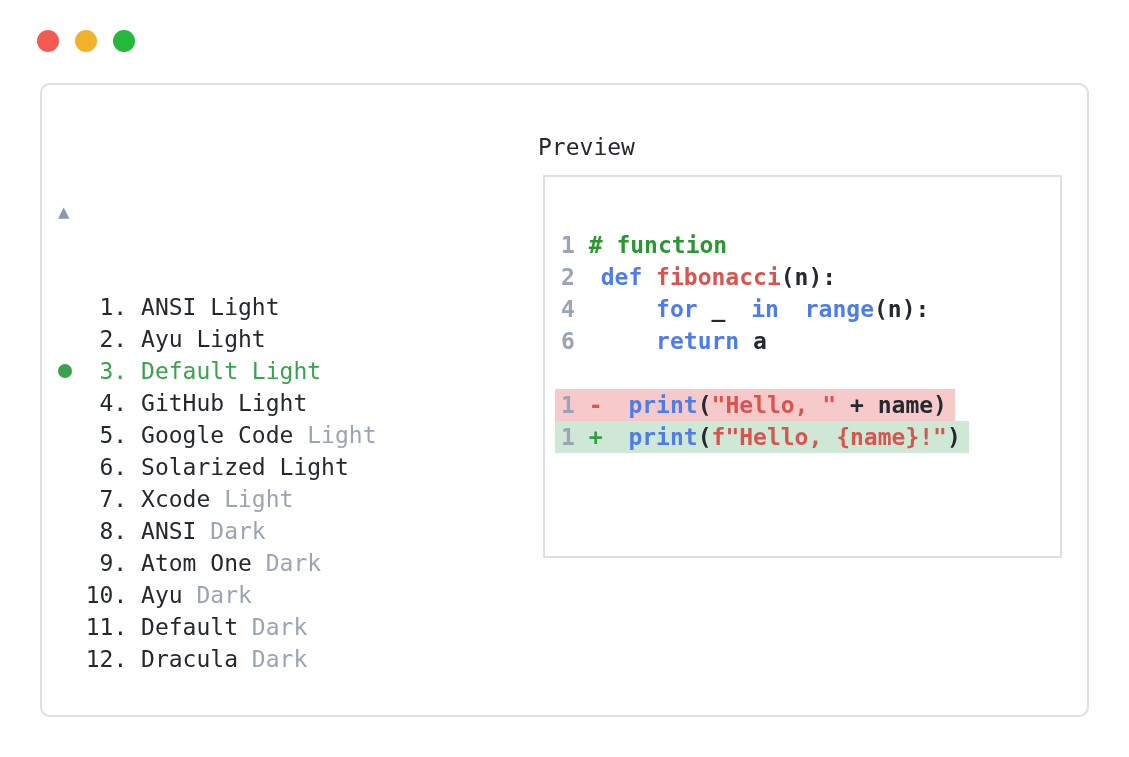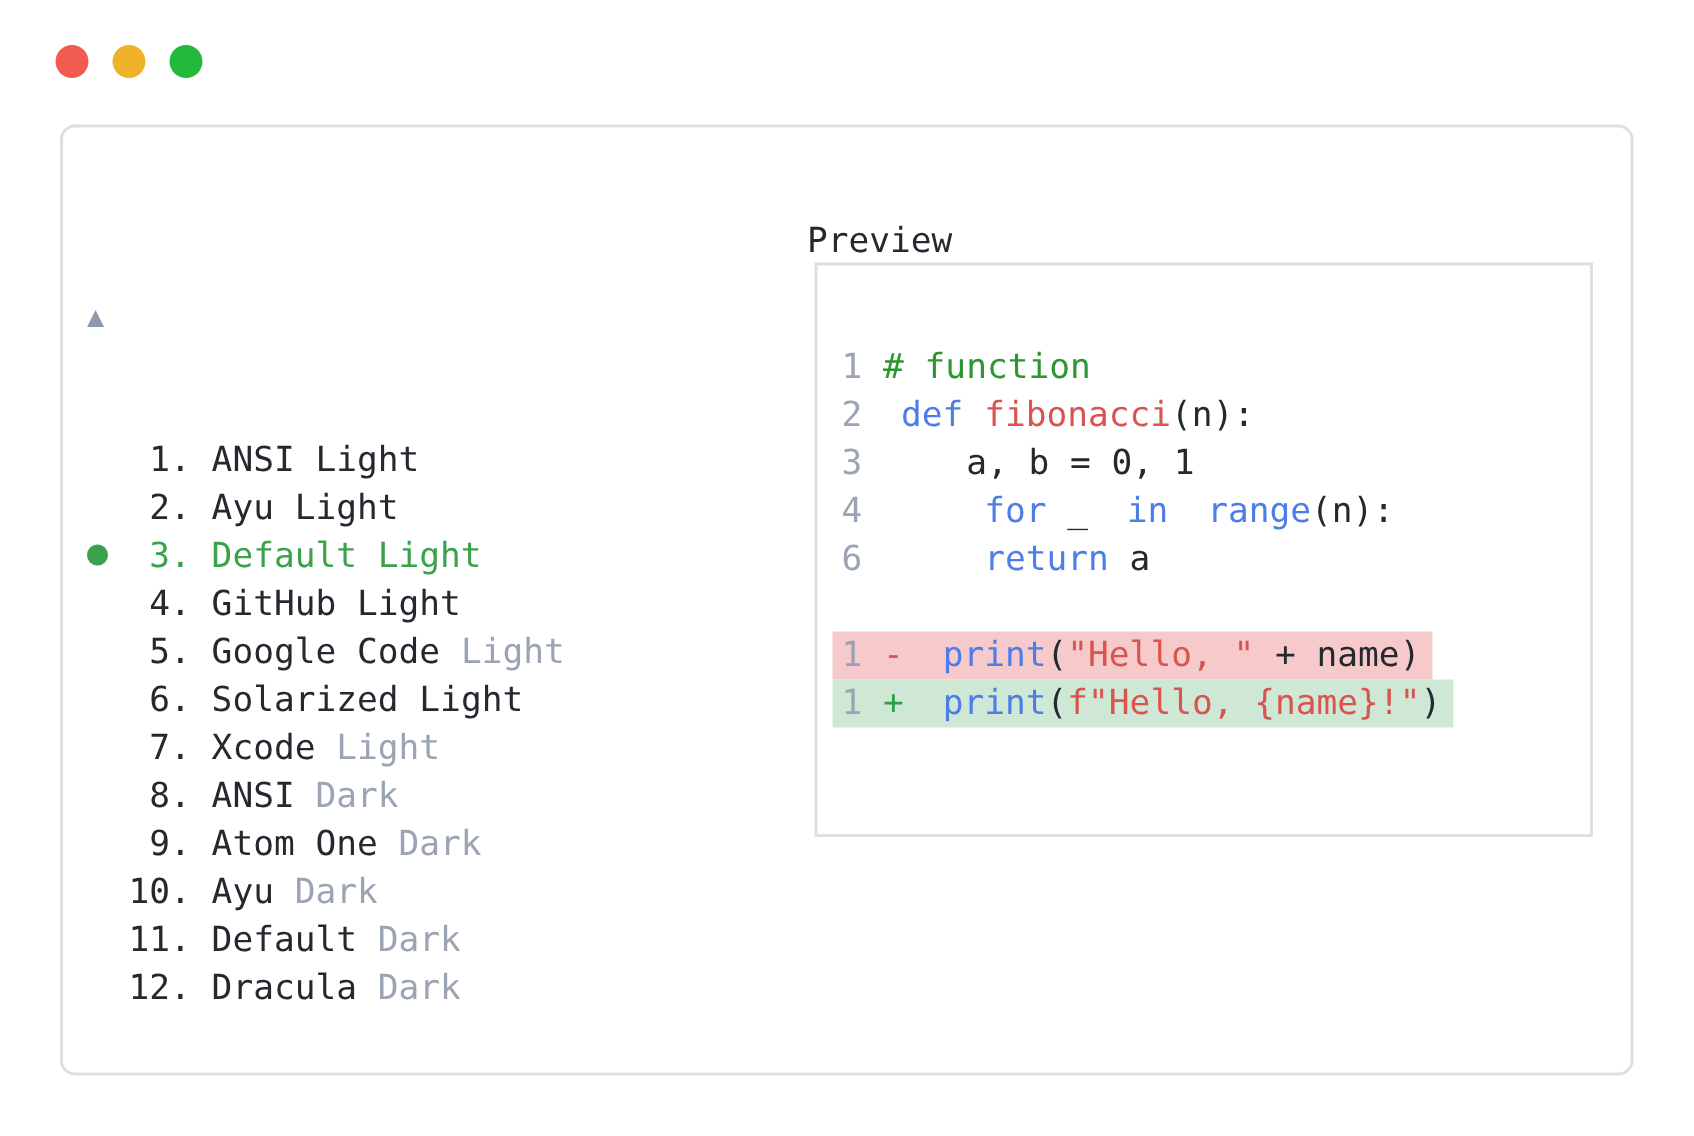--- a/index.html
+++ b/index.html
@@ -18,25 +18,25 @@
   .arrow{font-size:19px;line-height:32px;}
   .arrow.up{color:var(--scroll-up-gray);}
   .item{white-space:pre;line-height:32px;cursor:default;}
   .bullet{display:inline-block;width:2ch;}
   .dot{display:inline-block;width:14px;height:14px;border-radius:50%;
        background:var(--accent-green);vertical-align:middle;margin-bottom:3px;}
   .num{display:inline-block;width:3ch;text-align:right;}
   .vr.gray{color:var(--text-gray);}
   .item.selected .num,.item.selected .nm,.item.selected .vr{color:var(--accent-green);}
   
-  .preview-title{position:absolute;left:496px;top:60px;font-size:23px;line-height:32px;
+  .preview-title{position:absolute;left:496px;top:46px;font-size:23px;line-height:32px;
                  color:var(--text-dark);text-align:center;}
   .code-box{position:absolute;left:501px;top:90px;width:519px;height:383px;box-sizing:border-box;
             border:2px solid var(--border-gray);background:#fff;overflow:hidden;}
-  .code{padding:52px 0 0 16px;font-size:23px;line-height:32px;color:var(--text-dark);}
+  .code{padding:52px 0 0 16px;font-size:23px;line-height:32px;color:var(--text-dark);font-weight:bold;}
   .code-line{white-space:pre;line-height:32px;height:32px;}
   .linebg{display:inline-block;line-height:32px;padding:0 8px 0 6px;margin-left:-6px;}
   .linebg.del{background:var(--diff-del-bg);}
   .linebg.add{background:var(--diff-add-bg);}
   .tok-p{color:var(--text-dark);}
   .tok-k{color:var(--keyword-blue);margin-left:12px;}
   .tok-r{color:var(--string-red);text-align:right;}
   .tok-c{color:var(--comment-green);}
   .tok-g{color:var(--diff-add-green);}
   .tok-n{color:var(--text-gray);}
@@ -60,21 +60,20 @@
       
       
     </div>
 
     <div class="preview-title">Preview</div>
 
     <div class="code-box">
       <div class="code" id="code-preview">
           <div class="code-line"><span class="tok-n">1 </span><span class="tok-c"># function</span></div>
           <div class="code-line"><span class="tok-n">2 </span><span class="tok-k">def</span><span class="tok-p"> </span><span class="tok-r">fibonacci</span><span class="tok-p">(n):</span></div>
-          <div class="code-line"><span class="tok-n">3 </span><span class="tok-p">    a, b = 0, 1</span></div>
           <div class="code-line"><span class="tok-n">4 </span><span class="tok-p">    </span><span class="tok-k">for</span><span class="tok-p"> _ </span><span class="tok-k">in</span><span class="tok-p"> </span><span class="tok-k">range</span><span class="tok-p">(n):</span></div>
           <div class="code-line"><span class="tok-n">6 </span><span class="tok-p">    </span><span class="tok-k">return</span><span class="tok-p"> a</span></div>
           <div class="code-line">&nbsp;</div>
           <div class="code-line"><span class="linebg del"><span class="tok-n">1 </span><span class="tok-r">-</span><span class="tok-p"> </span><span class="tok-k">print</span><span class="tok-p">(</span><span class="tok-r">"Hello, "</span><span class="tok-p"> + name)</span></span></div>
           <div class="code-line"><span class="linebg add"><span class="tok-n">1 </span><span class="tok-g">+</span><span class="tok-p"> </span><span class="tok-k">print</span><span class="tok-p">(</span><span class="tok-r">f"Hello, {name}!"</span><span class="tok-p">)</span></span></div>
         </div>
     </div>
 
   </div>
 </div>

